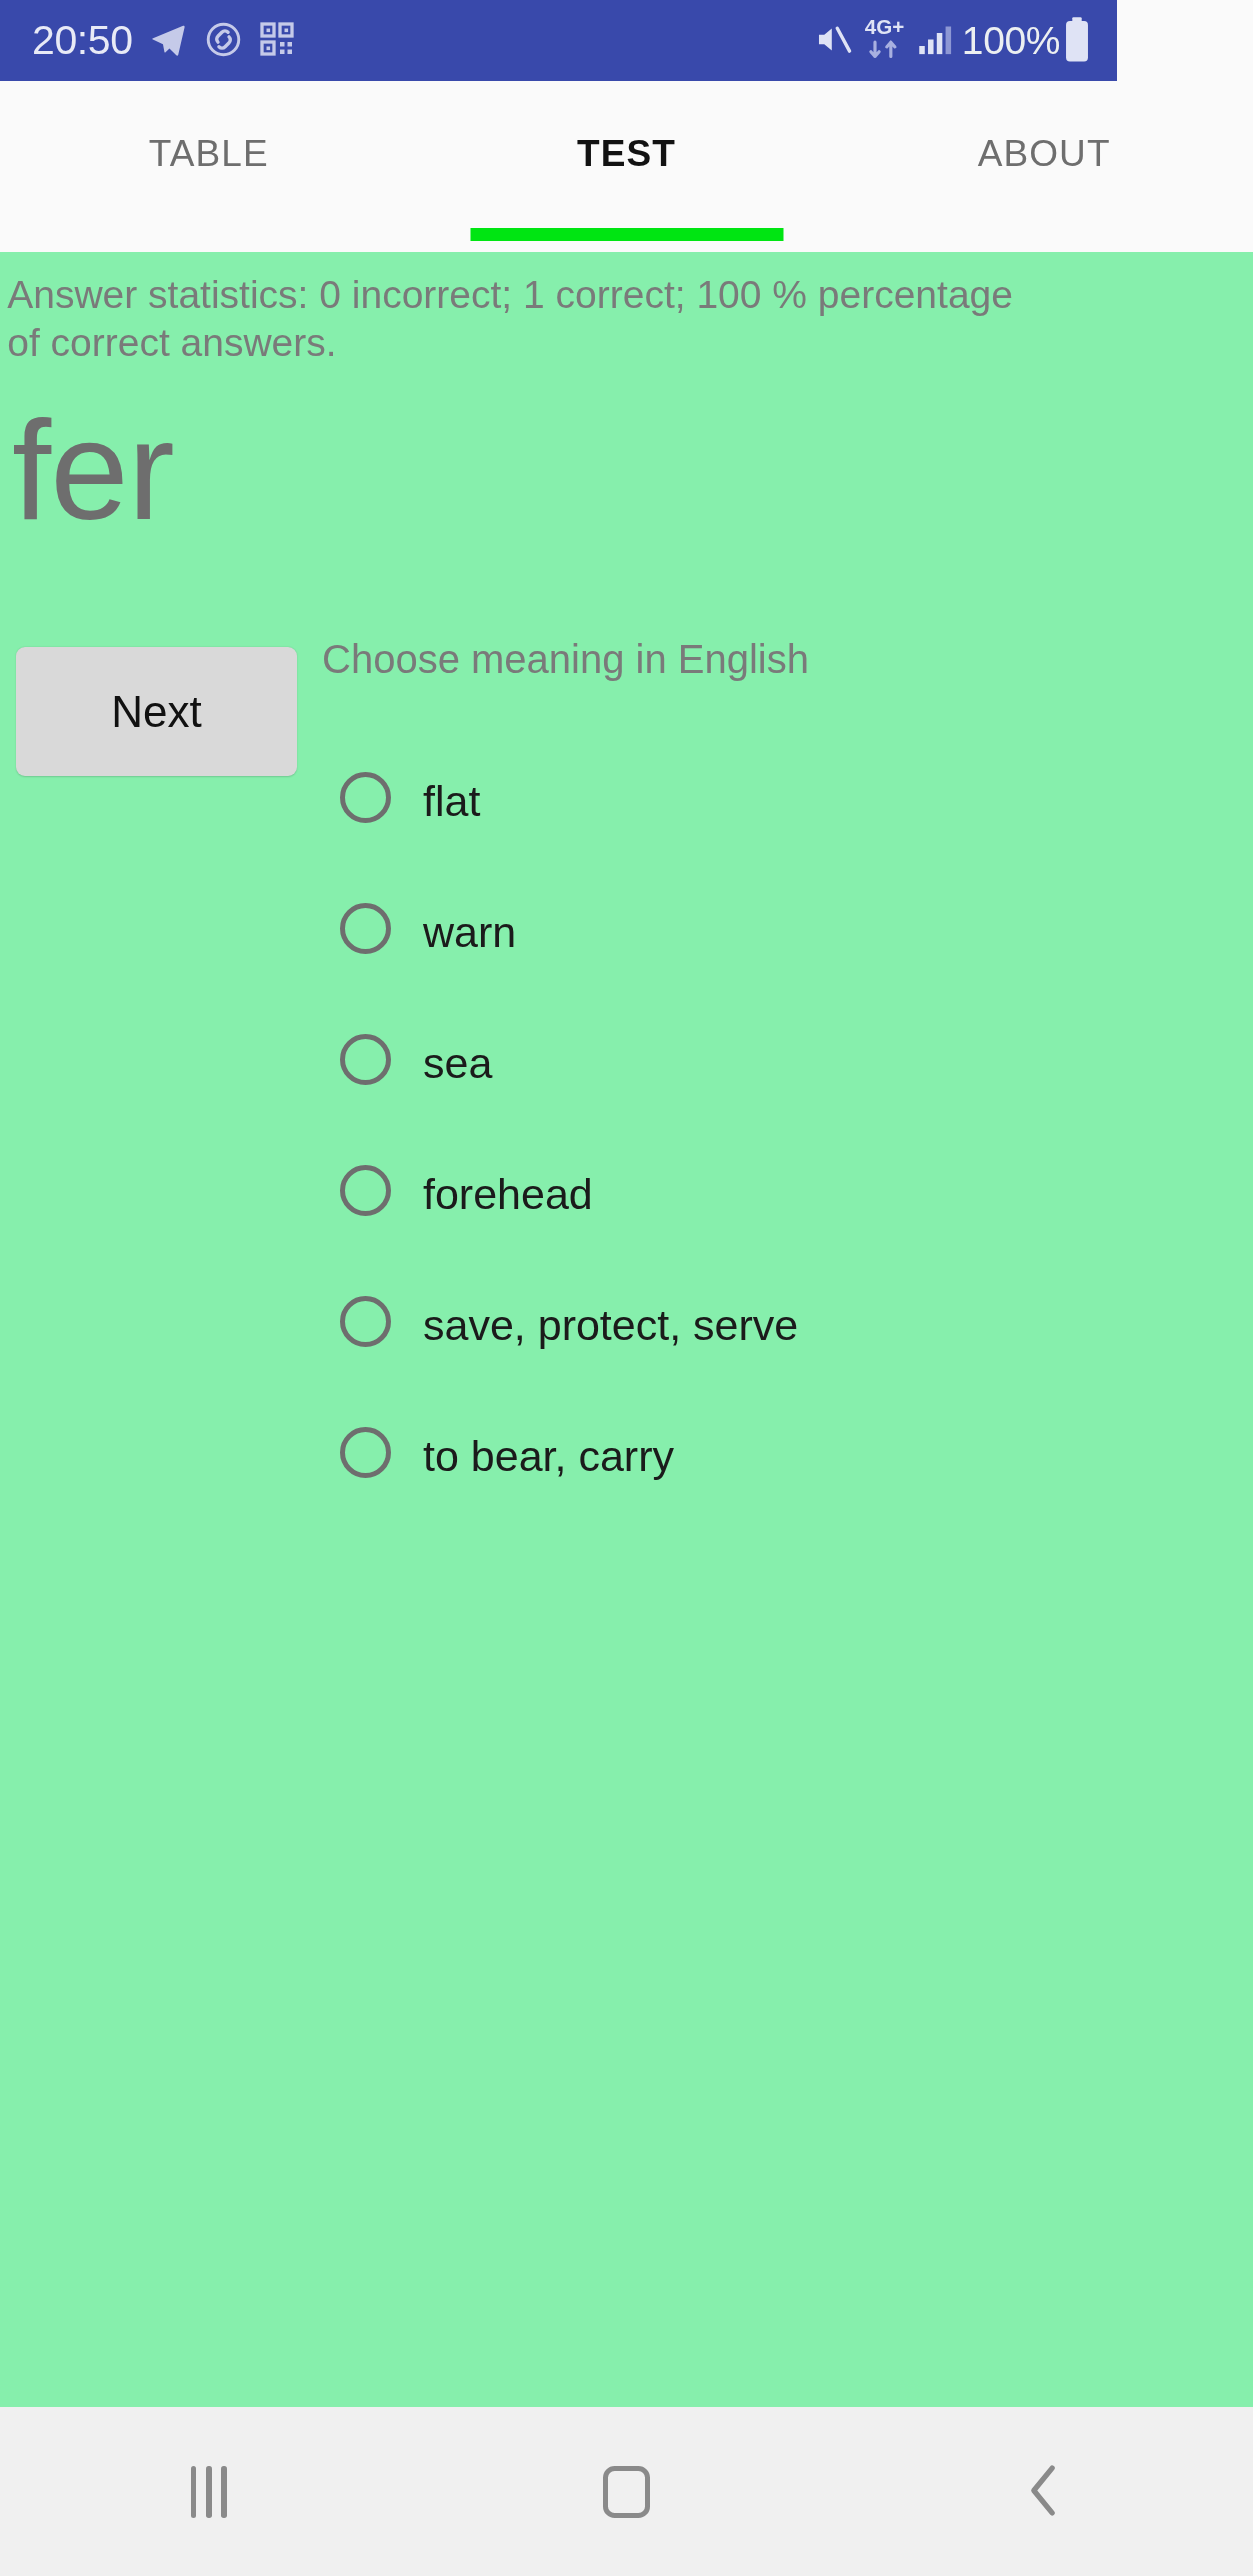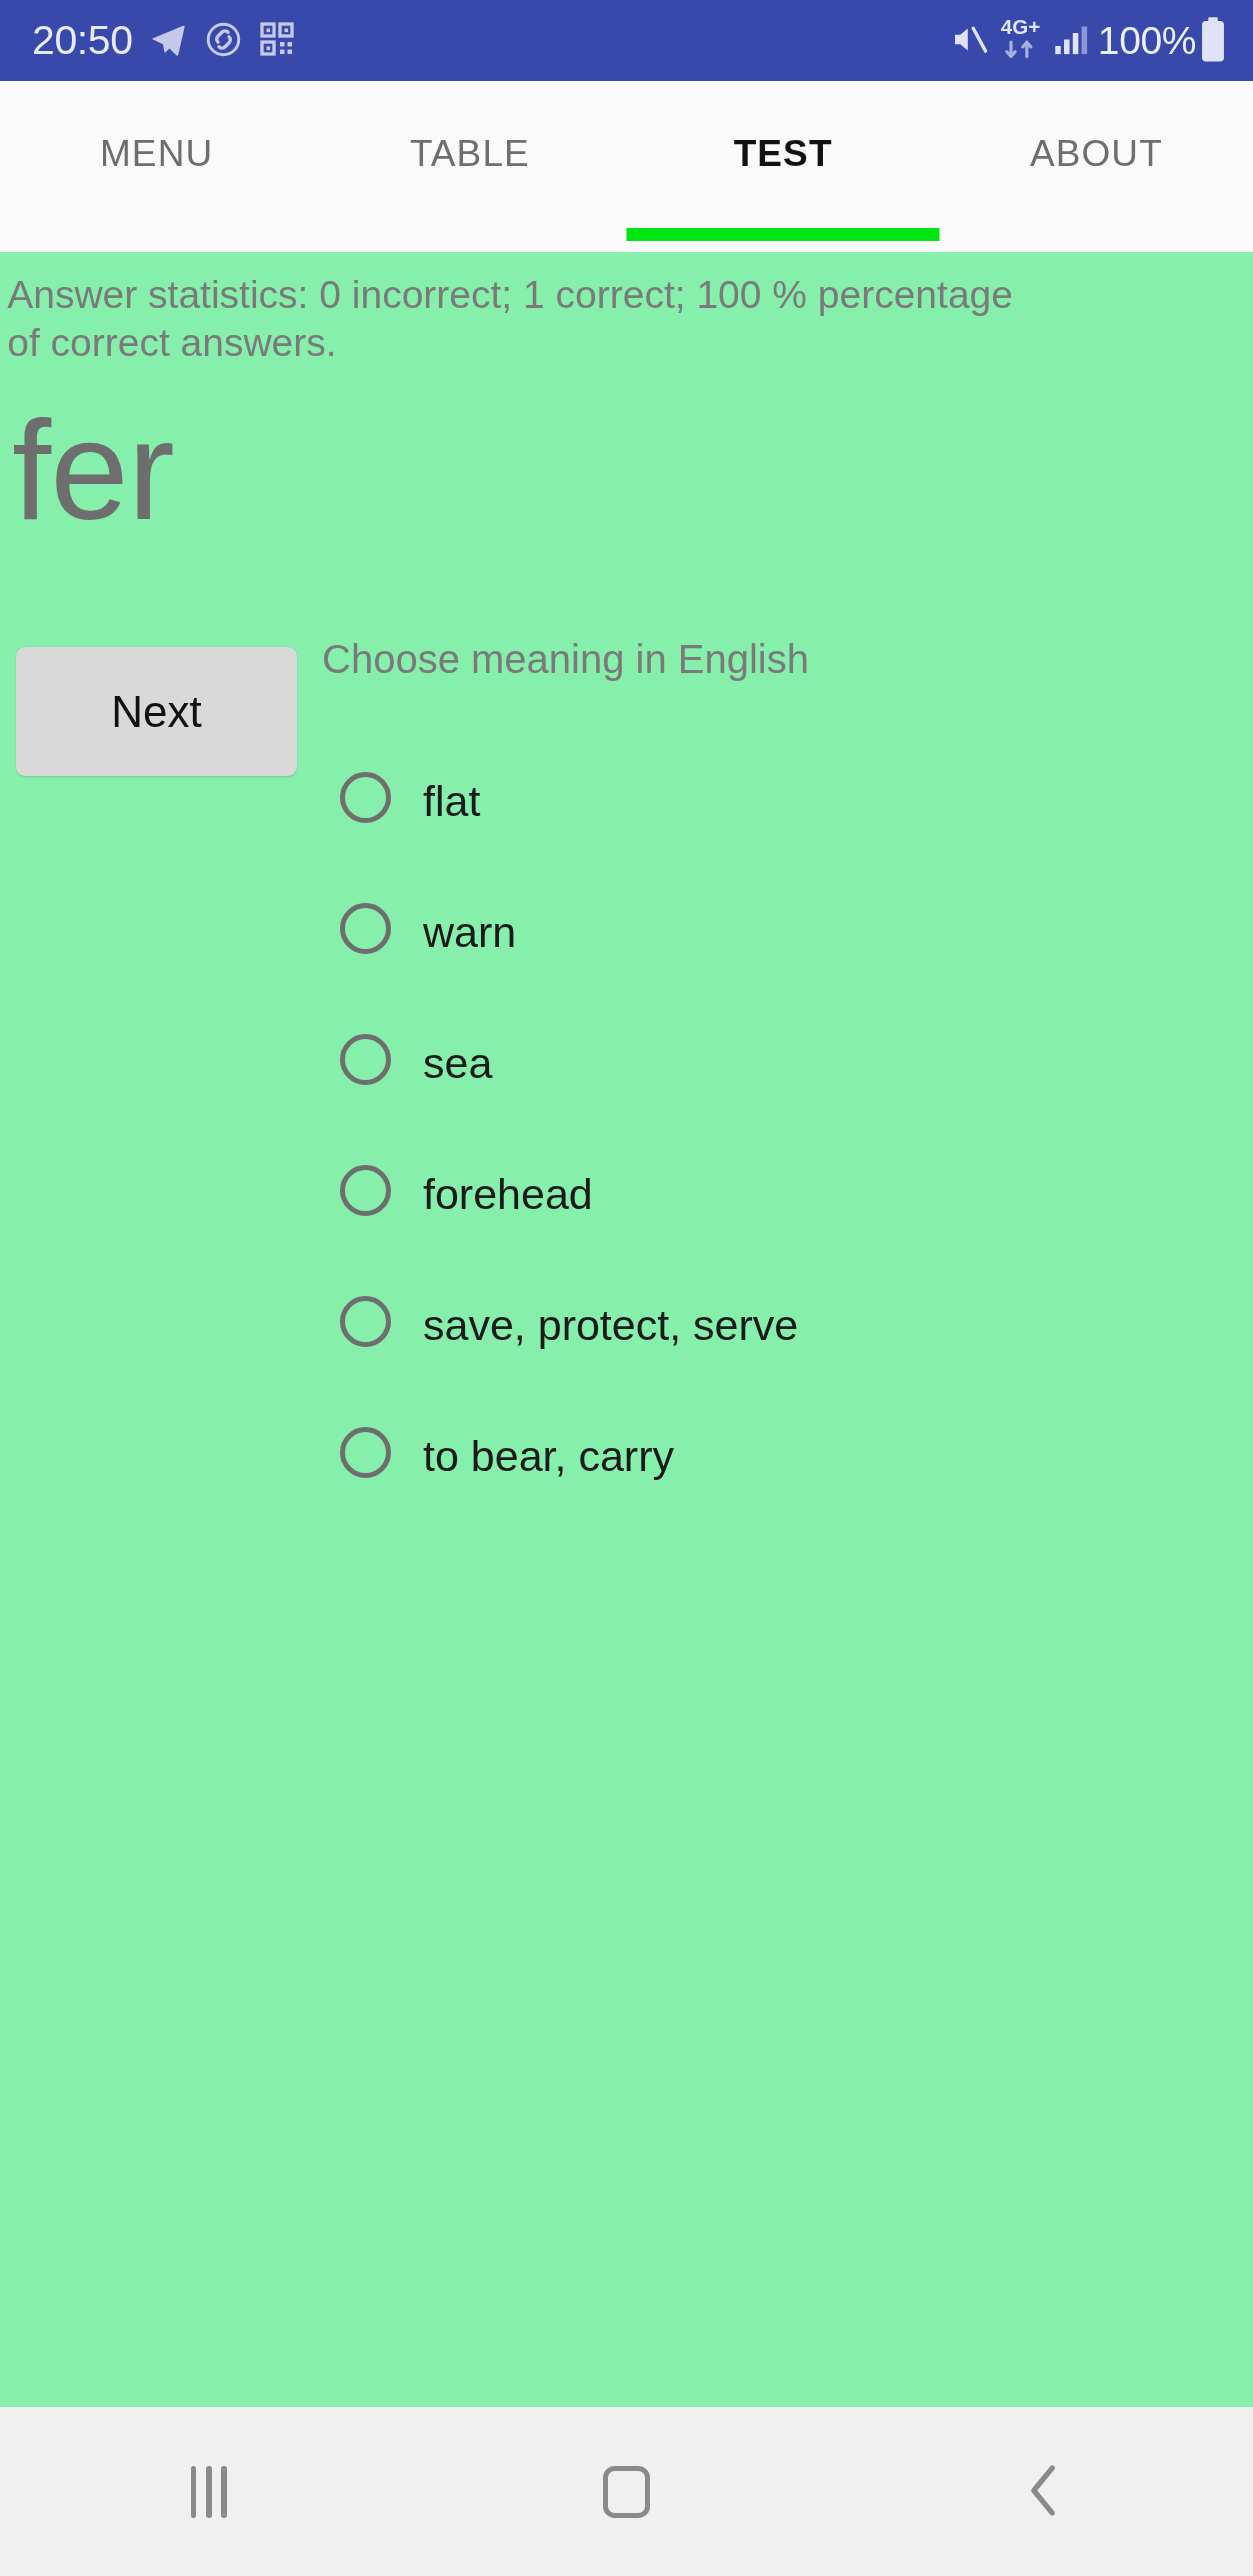--- a/index.html
+++ b/index.html
@@ -12,21 +12,21 @@
     background: #fafafa;
     font-family: "Liberation Sans", sans-serif;
     overflow: hidden;
     position: relative;
   }
 
   
   .status-bar {
     position: absolute;
     top: 0; left: 0;
-    width: 1253px;
+    width: 1117px;
     height: 81px;
     background: #3949ab;
     display: flex;
     align-items: center;
     justify-content: space-between;
     padding: 0 25px 0 32px;
     box-sizing: border-box;
   }
   .status-left {
     display: flex;
@@ -289,24 +289,20 @@
       <svg width="30" height="47" viewBox="0 0 14 24">
         <rect x="4.6" y="0.6" width="4.8" height="2.2" rx="0.6" fill="#dfe3f5"></rect>
         <rect x="1.4" y="2.6" width="11.2" height="20.6" rx="2" fill="#dfe3f5"></rect>
       </svg>
     </span>
   </div>
 </div>
 
 <div class="tabbar">
   <div class="tab">
-    <span class="tab-label">MENU</span>
-
-  </div>
-  <div class="tab">
     <span class="tab-label">TABLE</span>
 
   </div>
   <div class="tab active">
     <span class="tab-label">TEST</span>
     <span class="tab-underline"></span>
   </div>
   <div class="tab">
     <span class="tab-label">ABOUT</span>
 

